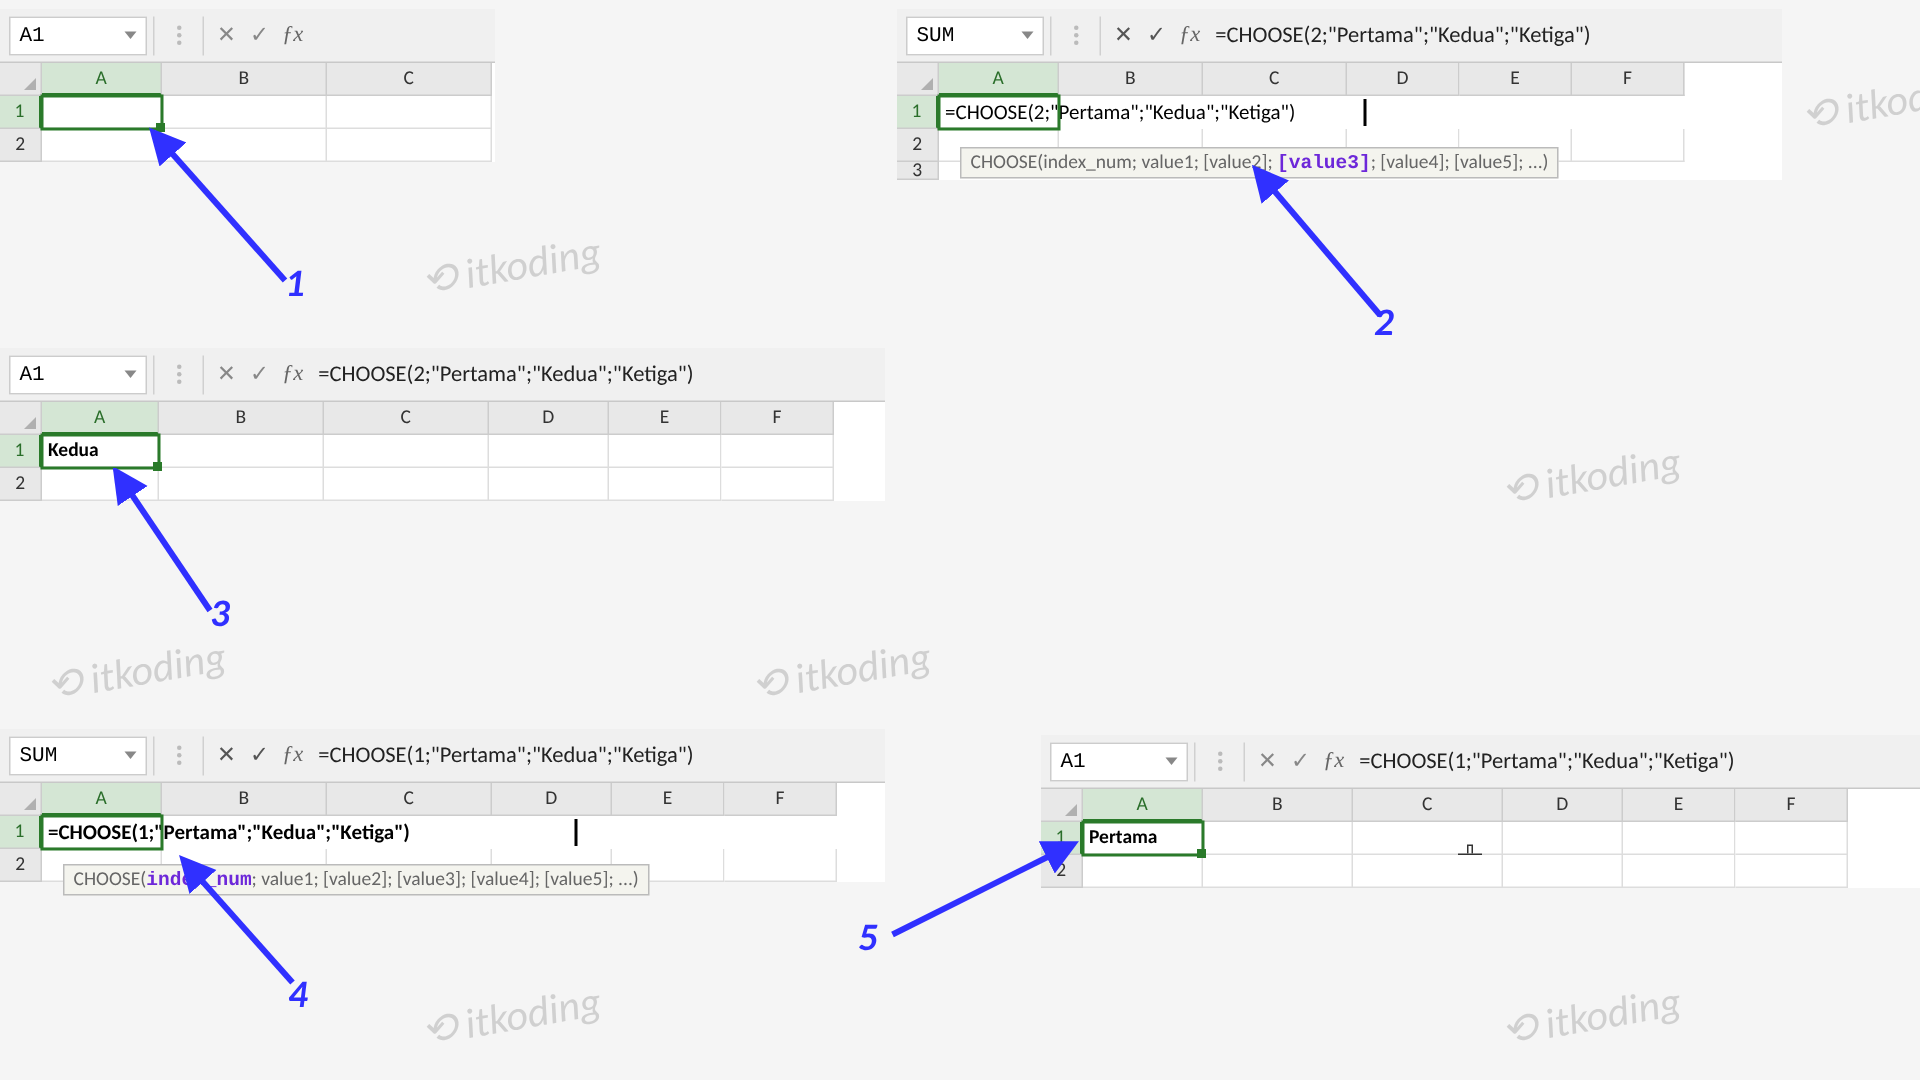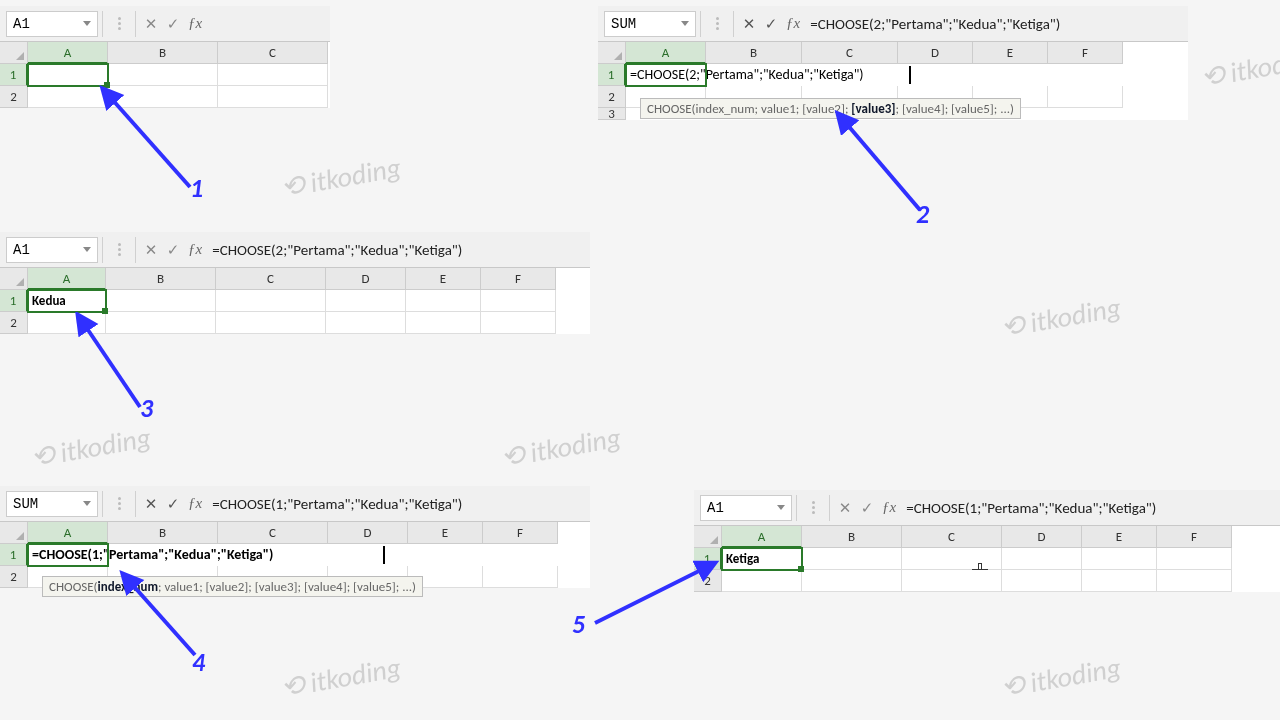--- a/index.html
+++ b/index.html
@@ -94,21 +94,21 @@
     width: 6px; height: 6px; background: #2a7a2a; z-index: 4;
   }
   .cell.editing { outline: 2px solid #2a7a2a; outline-offset: -1px; background: #fff; z-index: 3; overflow: visible; white-space: nowrap; }
   .cell-content { font-weight: bold; }
   .cell-formula { font-size: 14px; white-space: nowrap; }
   .tooltip {
     position: absolute; background: #f4f4ee; border: 1px solid #bbb;
     padding: 2px 6px; font-size: 13px; color: #666; z-index: 5;
     white-space: nowrap;
   }
-  .tooltip .bold { font-weight: bold; color: #0f172a; }
+  .tooltip .bold { font-weight: bold; color: #6d28d9; font-family: Liberation Mono, monospace; }
   .cursor-ibeam { position: absolute; width: 2px; height: 18px; background: #000; }
   .cursor-cross {
     position: absolute; width: 16px; height: 16px;
   }
   .cursor-cross::before, .cursor-cross::after {
     content: ''; position: absolute; background: #fff; border: 1px solid #333;
   }
   .cursor-cross::before { left: 6px; top: 0; width: 2px; height: 14px; }
   .cursor-cross::after  { top: 6px; left: 0; height: 2px; width: 14px; }
   .arrow-svg { position: absolute; z-index: 10; pointer-events: none; }
@@ -379,21 +379,21 @@
       <div class="col-h sel" style="width:80px">A</div>
       <div class="col-h" style="width:100px">B</div>
       <div class="col-h" style="width:100px">C</div>
       <div class="col-h" style="width:80px">D</div>
       <div class="col-h" style="width:75px">E</div>
       <div class="col-h" style="width:75px">F</div>
     </div>
     <div class="row">
       <div class="row-h sel">1</div>
       <div class="cell selected" style="width:80px">
-        <span class="cell-content">Ketiga</span>
+        <span class="cell-content">Pertama</span>
       </div>
       <div class="cell" style="width:100px"></div>
       <div class="cell" style="width:100px; position:relative;">
         <div class="cursor-cross" style="left:70px; top:15px;"></div>
       </div>
       <div class="cell" style="width:80px"></div>
       <div class="cell" style="width:75px"></div>
       <div class="cell" style="width:75px"></div>
     </div>
     <div class="row">

